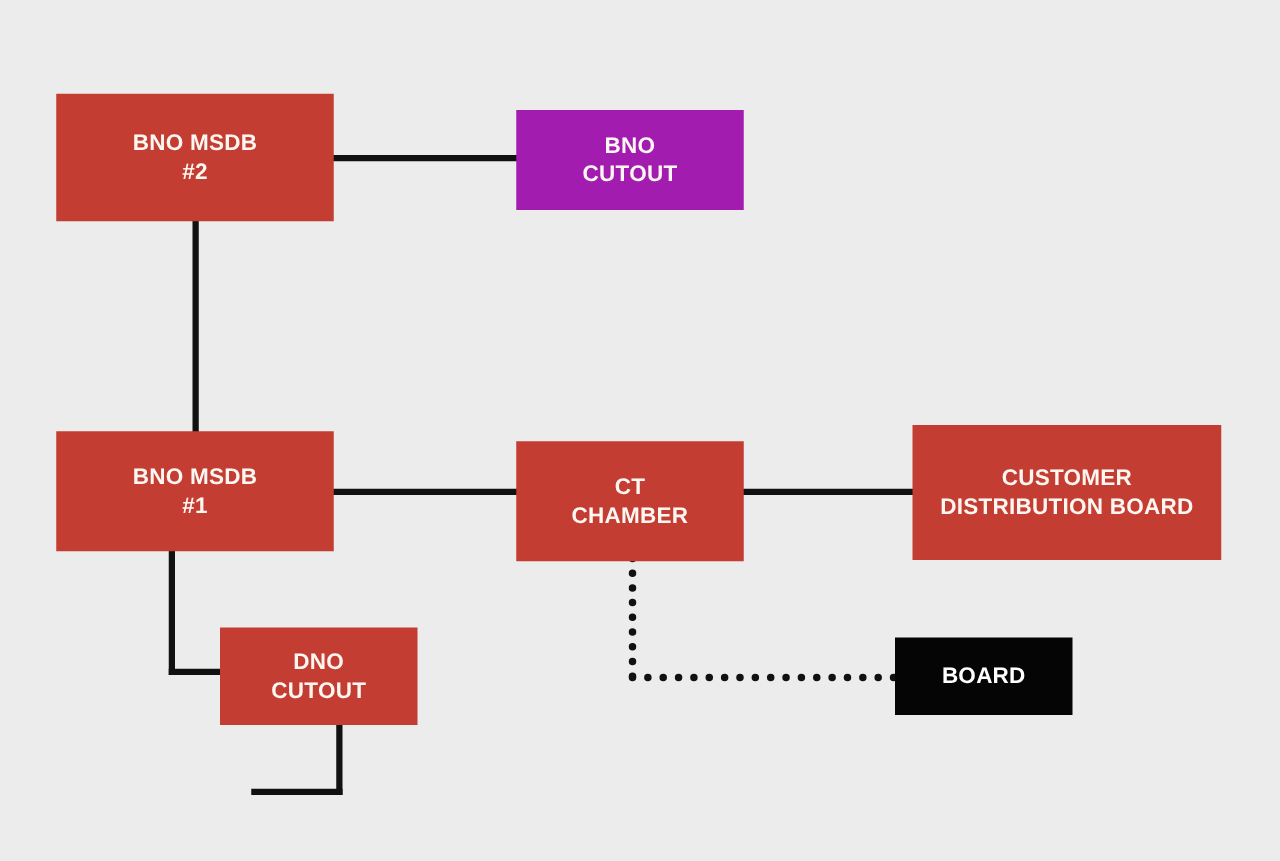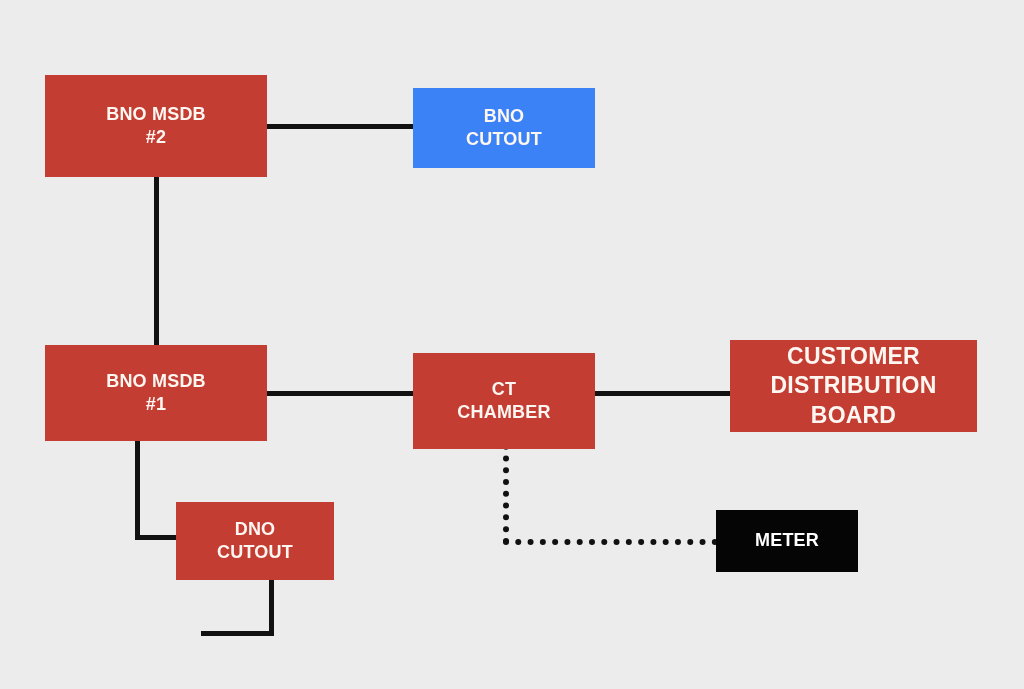--- a/index.html
+++ b/index.html
@@ -73,36 +73,36 @@
     <div class="conn v" style="left: 135px; top: 440px; height: 100px; background: rgb(17, 17, 17);"></div>
     <div class="conn h" style="left: 135px; top: 535px; width: 44px; background: rgb(17, 17, 17);"></div>
     <div class="conn v" style="left: 269px; top: 579px; height: 57px; background: rgb(17, 17, 17);"></div>
     <div class="conn h" style="left: 201px; top: 631px; width: 73px; background: rgb(17, 17, 17);"></div>
     <div class="conn dotted-v" style="left: 503px; top: 432px; height: 112px; border-left-color: rgb(17, 17, 17);"></div>
     <div class="conn dotted-h" style="left: 503px; top: 539px; width: 215px; border-top-color: rgb(17, 17, 17);"></div>
     <div class="node red" style="left: 45px; top: 75px; width: 222px; height: 102px; font-size: 18px; background: rgb(196, 61, 51);">
       <span class="label">BNO MSDB
 #2</span>
     </div>
-    <div class="node red" style="left: 413px; top: 88px; width: 182px; height: 80px; font-size: 18px; background: #3b82f6;">
+    <div class="node red" style="left: 413px; top: 88px; width: 182px; height: 80px; font-size: 18px; background: #a21caf;">
       <span class="label">BNO
 CUTOUT</span>
     </div>
     <div class="node red" style="left: 45px; top: 345px; width: 222px; height: 96px; font-size: 18px; background: rgb(196, 61, 51);">
       <span class="label">BNO MSDB
 #1</span>
     </div>
     <div class="node red" style="left: 413px; top: 353px; width: 182px; height: 96px; font-size: 18px; background: rgb(196, 61, 51);">
       <span class="label">CT
 CHAMBER</span>
     </div>
-    <div class="node red" style="left: 730px; top: 340px; width: 247px; height: 92px; font-size: 23px; background: rgb(196, 61, 51);">
+    <div class="node red" style="left: 730px; top: 340px; width: 247px; height: 108px; font-size: 18px; background: rgb(196, 61, 51);">
       <span class="label">CUSTOMER
 DISTRIBUTION BOARD</span>
     </div>
     <div class="node red" style="left: 176px; top: 502px; width: 158px; height: 78px; font-size: 18px; background: rgb(196, 61, 51);">
       <span class="label">DNO
 CUTOUT</span>
     </div>
     <div class="node black" style="left: 716px; top: 510px; width: 142px; height: 62px; font-size: 18px; background: rgb(5, 5, 5);">
-      <span class="label">METER</span>
+      <span class="label">BOARD</span>
     </div>
   </div>
 
 </body></html>

